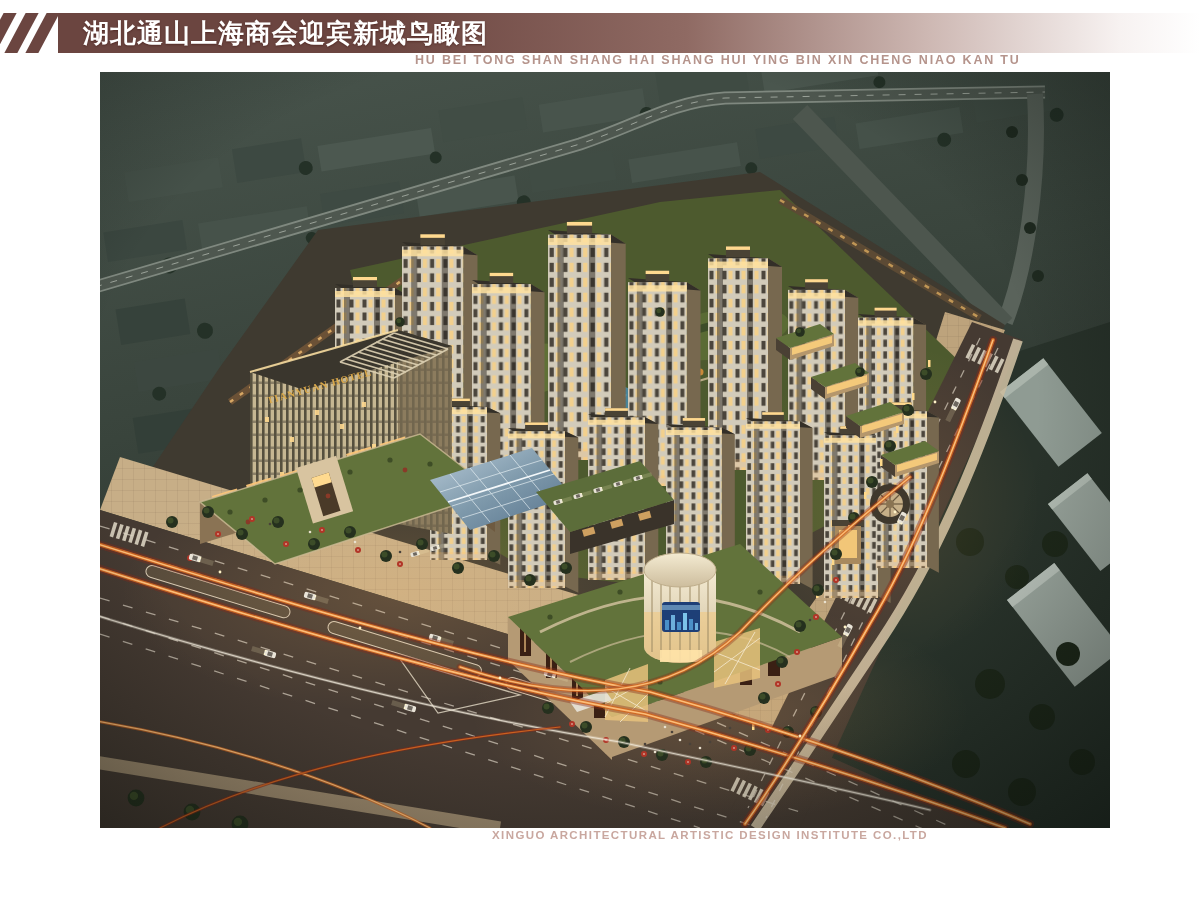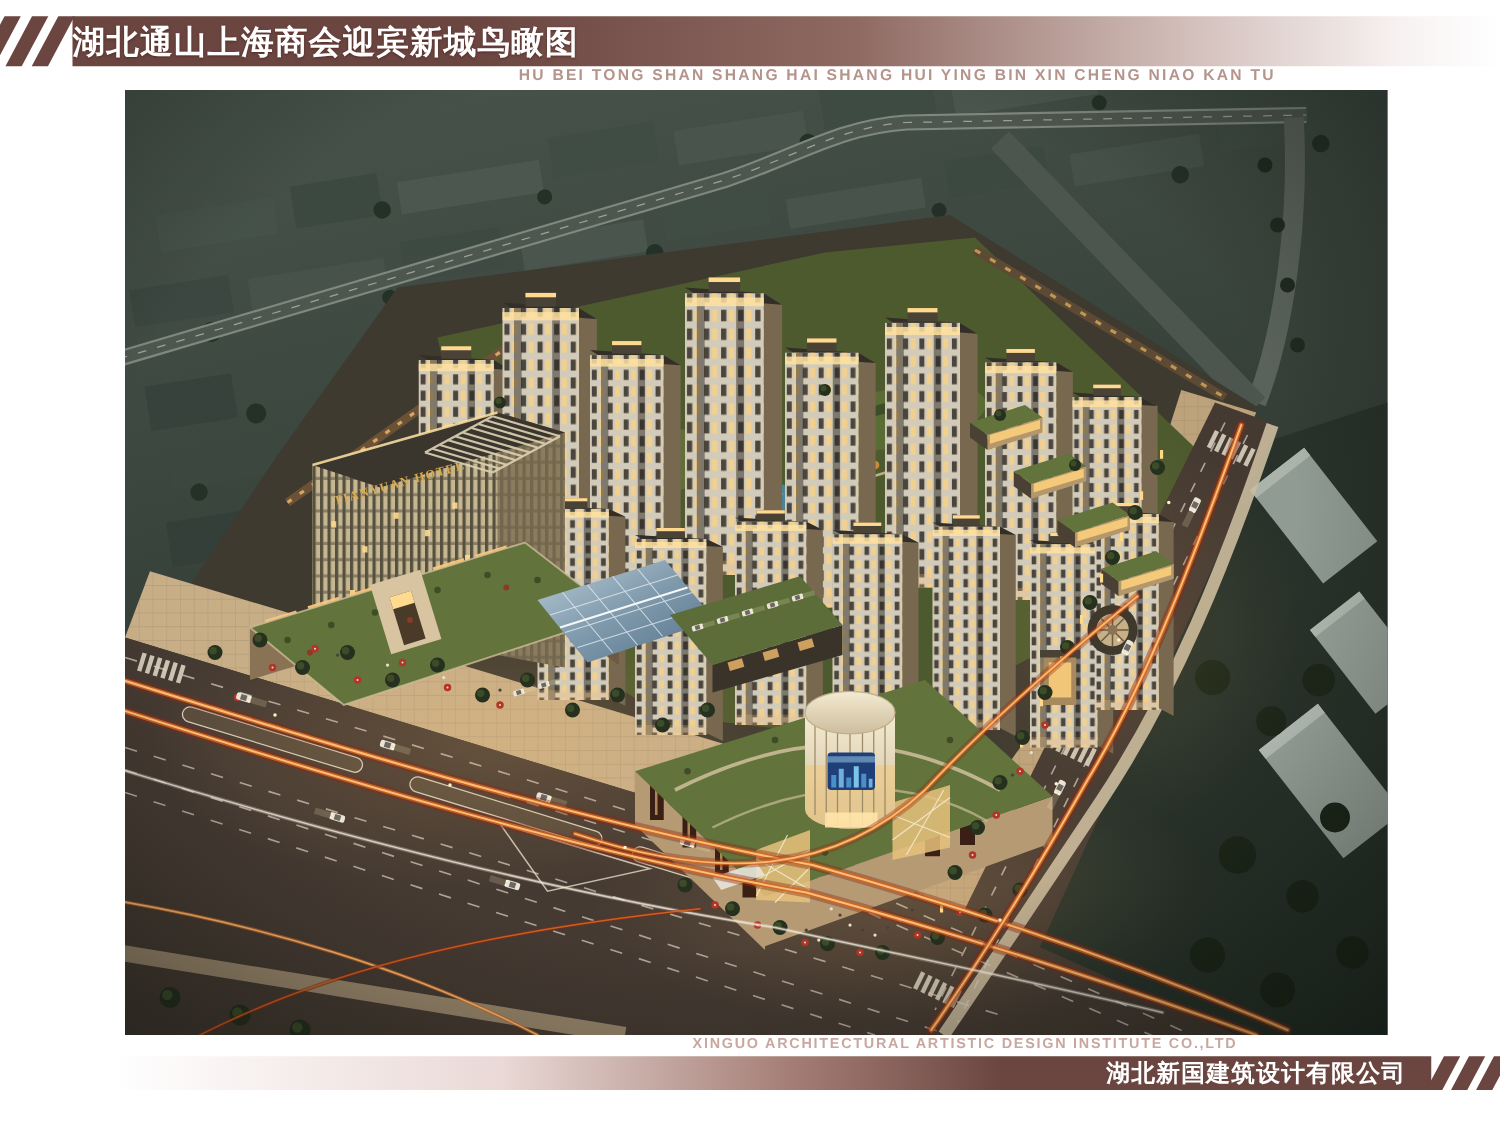--- a/index.html
+++ b/index.html
@@ -15,26 +15,26 @@
 body{font-family:"Liberation Sans",sans-serif;background:#888}
 .page{position:relative;width:1200px;height:900px;background:var(--page_bg);overflow:hidden}
 .top-band{position:absolute;top:13px;left:0;width:100%;height:40px}
 .corner-stripes{position:absolute;top:0;height:100%;width:60px;overflow:visible}
 .corner-stripes.tl{left:0}
 .corner-stripes .stripe{position:absolute;top:0;height:100%;width:13px;background:var(--maroon);transform:skewX(-28deg)}
 .top-bar{position:absolute;left:58px;right:0;top:0;height:100%;
   background:linear-gradient(90deg,var(--maroon) 0%,var(--maroon) 28%,#8f6a63 55%,#cdb7b2 76%,#f7f2f1 93%,#fff 100%);
   display:flex;align-items:center}
 .main-title{color:var(--title_text);font-size:26px;font-weight:bold;letter-spacing:1px;
-  padding-left:0;text-shadow:0 1px 2px rgba(60,20,15,.55);white-space:nowrap}
+  padding-left:25px;text-shadow:0 1px 2px rgba(60,20,15,.55);white-space:nowrap}
 .pinyin{position:absolute;top:53px;left:415px;width:530px;text-align:right;
   color:var(--pinyin_text);font-size:12.5px;font-weight:bold;letter-spacing:1.8px;white-space:nowrap}
 .render-wrap{position:absolute;left:100px;top:72px;width:1010px;height:756px;background:#313b34}
 .render-wrap svg{display:block;width:100%;height:100%}
-.footer-en{position:absolute;top:829px;left:430px;width:560px;text-align:right;
+.footer-en{position:absolute;top:829px;left:430px;width:560px;text-align:center;
   color:var(--footer_en_text);font-size:11.5px;font-weight:bold;letter-spacing:1.4px;white-space:nowrap}
 .bottom-band{position:absolute;top:845px;left:0;width:100%;height:27px}
 .bottom-bar{position:absolute;left:0;right:55px;top:0;height:100%;
   background:linear-gradient(90deg,#fff 8%,#ead9d6 35%,#a57f77 55%,var(--maroon) 70%);
   display:flex;align-items:center;justify-content:flex-end;padding-right:20px}
 .company-cn{color:var(--title_text);font-size:19px;font-weight:bold;letter-spacing:1px;white-space:nowrap}
 .corner-stripes.br{right:0;left:auto;width:58px}
 text.sign{font-family:"Liberation Serif",serif;font-weight:bold;font-size:10px;letter-spacing:1.2px;fill:var(--hotel_gold)}
 </style>
 </head>
@@ -668,23 +668,13 @@
             <circle cx="795" cy="440" r="1.4"></circle>
             <circle cx="745" cy="555" r="1.4"></circle>
       </g>
     </g>
 
     <rect width="1010" height="756" fill="url(#vig)"></rect>
   </svg>
   </div>
 
   <div class="footer-en">XINGUO ARCHITECTURAL ARTISTIC DESIGN INSTITUTE CO.,LTD</div>
-  <div class="bottom-band">
-    <div class="bottom-bar">
-      <span class="company-cn">湖北新国建筑设计有限公司</span>
-    </div>
-    <div class="corner-stripes br">
-      <div class="stripe" style="left:6px"></div>
-      <div class="stripe" style="left:26px"></div>
-      <div class="stripe" style="left:46px"></div>
-    </div>
-  </div>
 </div>
 
 </body></html>

